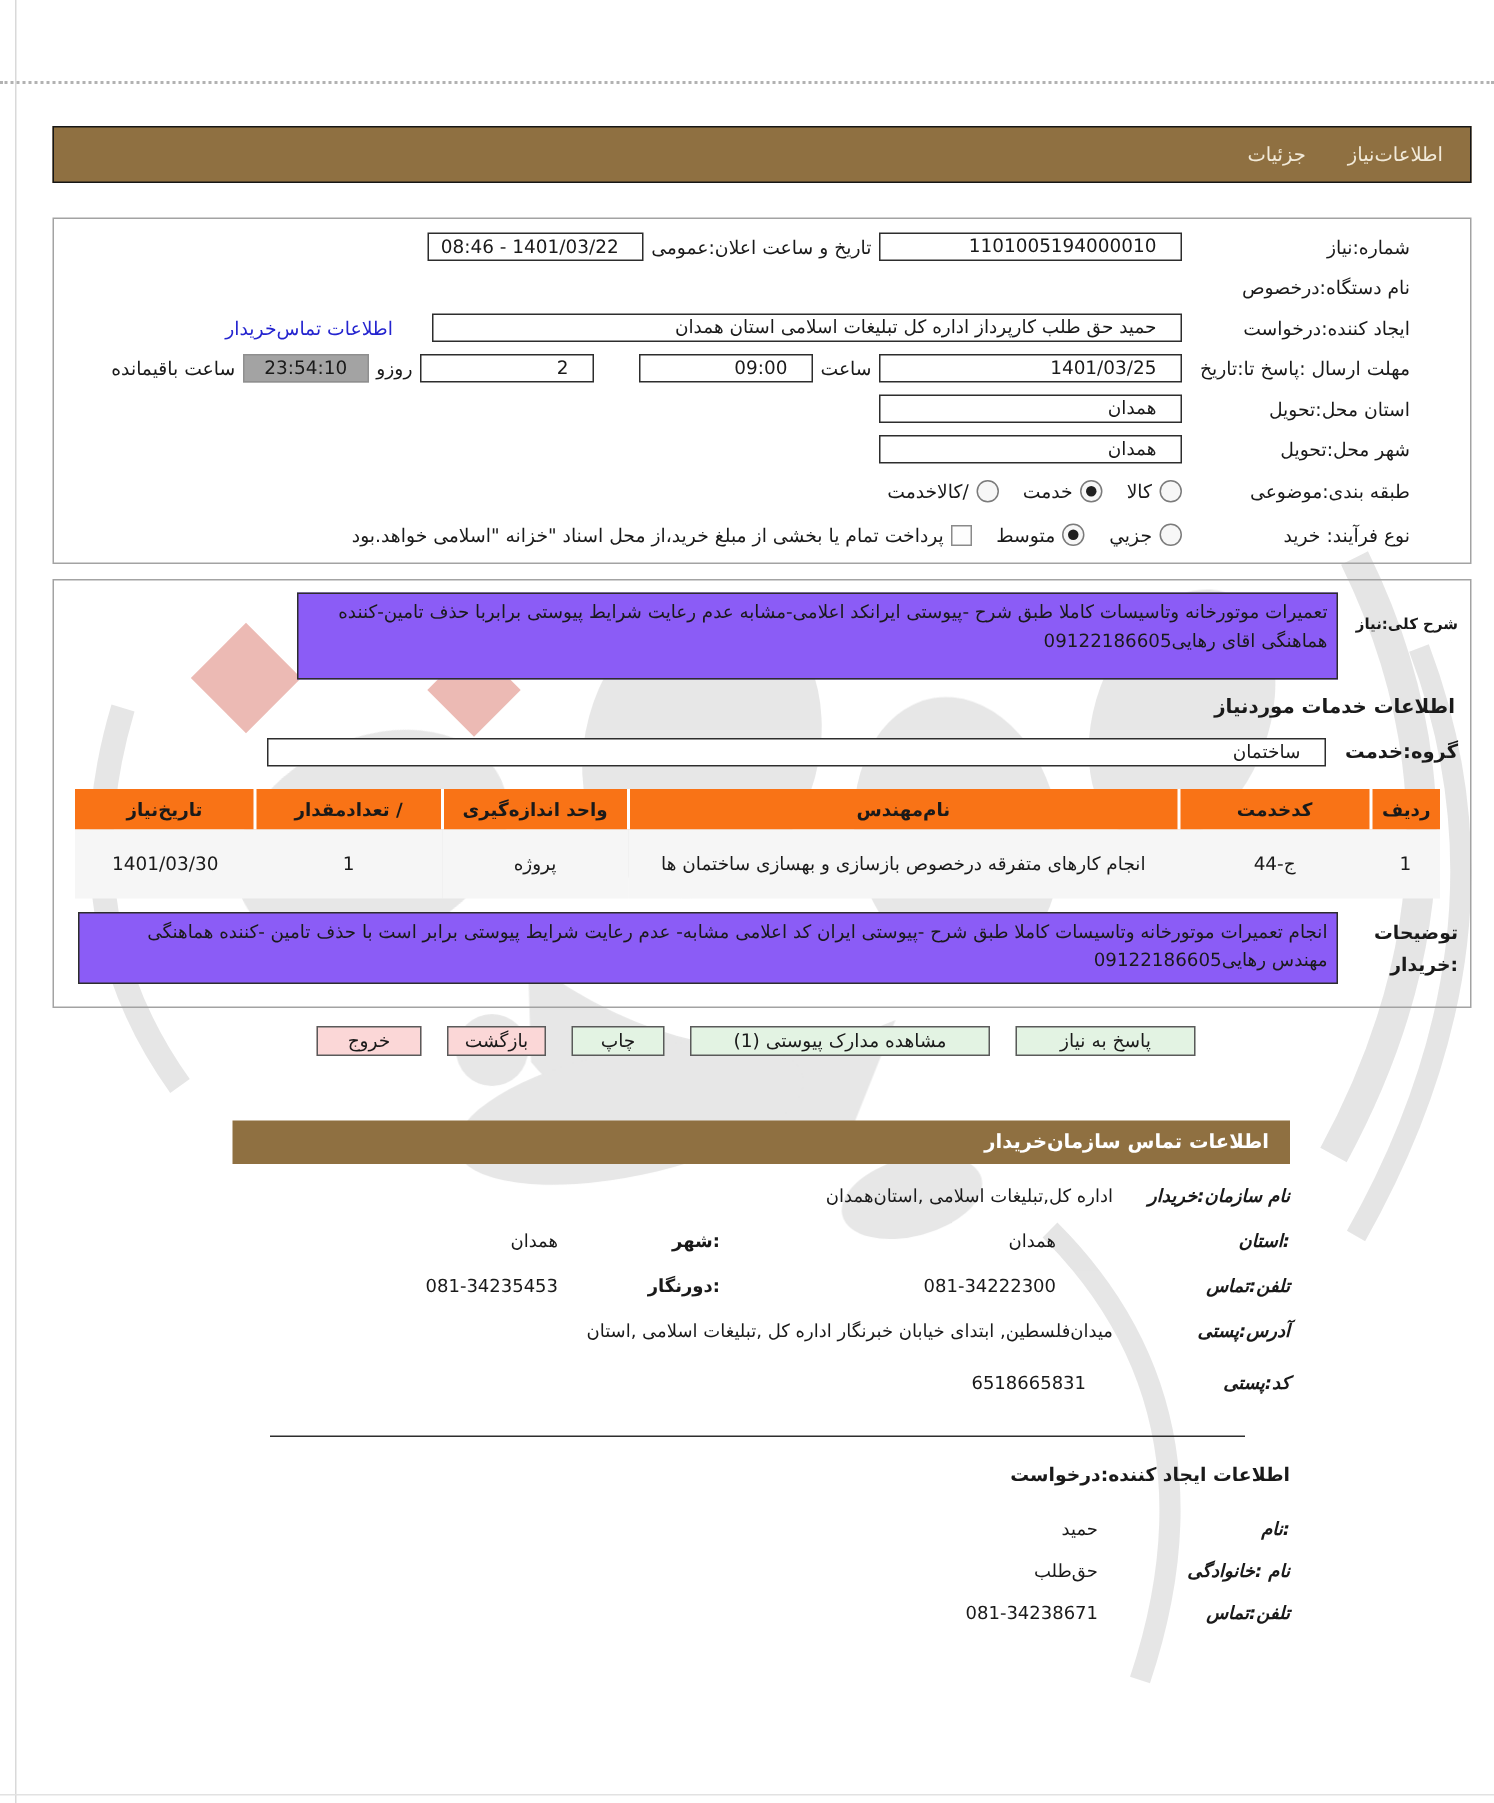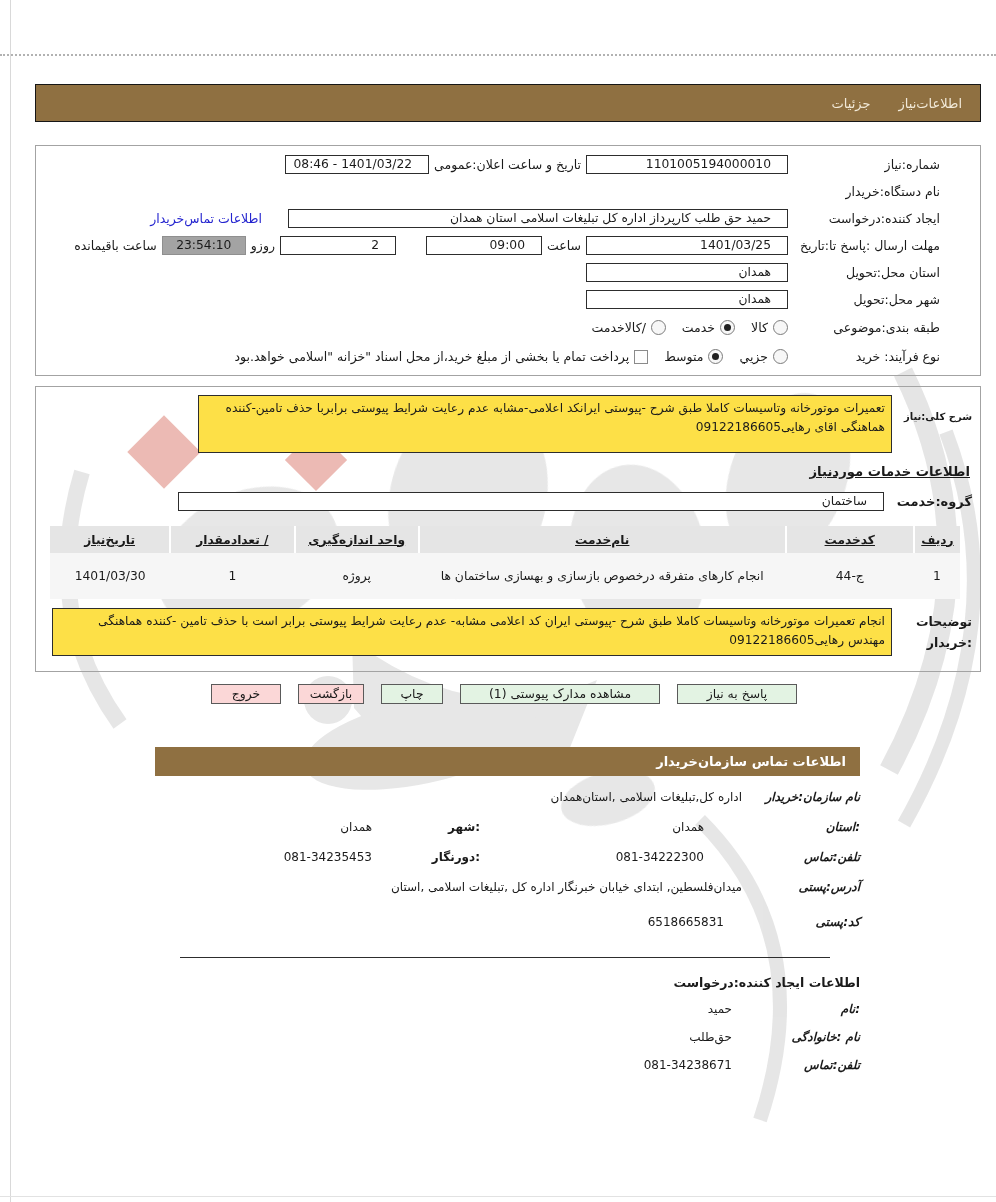--- a/index.html
+++ b/index.html
@@ -50,33 +50,33 @@
   .radio { width:13px; height:13px; border-radius:50%; border:1px solid #7b7b7b;
            background:#f7f7f7; display:inline-block; position:relative; flex:none; }
   .radio.checked::after { content:""; position:absolute; inset:3px; border-radius:50%; background:#1f1f1f; }
   .checkbox { width:12px; height:12px; border:1px solid #8a8a8a; background:#fdfdfd; display:inline-block; flex:none; }
   .rlabel { white-space:nowrap; font-size:12.5px; }
 
   
   .desc-row { display:flex; align-items:flex-start; }
   .desc-label { width:80px; font-weight:bold; font-size:10px; padding-top:16px; flex:none; }
   .box {
-    border:1px solid #2d2d2d; background:#fde047; font-size:12.2px; line-height:1.55;
+    border:1px solid #2d2d2d; background:#8b5cf6; font-size:12.2px; line-height:1.55;
     padding:3px 6px; box-sizing:border-box; overflow:hidden; text-align:right; direction:rtl;
   }
   .desc-box { width:694px; height:58px; }
-  .services-header { font-weight:bold; font-size:13.2px; margin:11px 2px 0;text-decoration:underline; }
+  .services-header { font-weight:bold; font-size:13.2px; margin:11px 2px 0; }
   .group-row { display:flex; align-items:center; margin-top:13px; }
   .group-label { width:88px; font-weight:bold; font-size:13px; flex:none; }
   .group-inp { width:672px;margin-left:32px; }
 
   .svc-table { border-collapse:collapse; width:910px; margin:15px 12px 0 0; direction:rtl; table-layout:fixed; }
   .svc-table th {
-    background:#e5e5e5; font-weight:bold; font-size:12.2px; height:25px;
-    border-left:2px solid #fff; text-align:center;text-decoration:underline;
+    background:#f97316; font-weight:bold; font-size:12.2px; height:25px;
+    border-left:2px solid #fff; text-align:center;
   }
   .svc-table th:last-child { border-left:none; }
   .svc-table td { background:#f6f6f6; font-size:12.3px; height:44px; text-align:center; }
   .c-radif{width:46px} .c-code{width:128px} .c-name{width:366px}
   .c-unit{width:124px} .c-qty{width:124px} .c-date{width:120px}
 
   .notes-row { display:flex; align-items:flex-start; margin-top:9px; }
   .notes-label { width:80px; font-weight:bold; font-size:12.5px; line-height:1.7; padding-top:3px; flex:none; }
   .notes-box { width:840px; height:48px; }
 
@@ -102,21 +102,21 @@
   .c-label { width:112px; font-weight:bold; flex:none;font-style:italic; }
   .c-v1 { width:268px; box-sizing:border-box; padding-right:6px; }
   .c-v1.ind { padding-right:44px; }
   .c-label2 { width:72px; font-weight:bold; flex:none; }
   .c-v2 { padding-right:36px; }
   .num { direction:ltr; unicode-bidi:isolate; display:inline-block; }
 
   .hr { position:absolute; top:957px; left:180px; width:650px; border-top:1px solid #2d2d2d; }
 
   .creator { position:absolute; left:155px; top:975px; width:705px; direction:rtl; font-size:12px; }
-  .creator-header { font-weight:bold; font-size:12.5px; margin-bottom:12px; }
+  .creator-header { font-weight:bold; font-size:12.5px; margin-bottom:22px; }
   .cr-row { display:flex; align-items:flex-start; min-height:28px; }
   .cr-val { padding-right:16px; }
 </style>
 </head>
 <body>
 
 <div class="page">
 
   <svg class="wm" width="996" height="1202" viewBox="0 0 996 1202">
     <g fill="none" stroke="#e3e3e3" opacity="0.9">
@@ -152,21 +152,21 @@
     </div>
 
     <div class="panel panel1">
       <div class="f-row">
         <span class="f-label">شماره:نیاز</span>
         <span class="inp w-main">1101005194000010</span>
         <span class="lbl-sm">تاریخ و ساعت اعلان:عمومی</span>
         <span class="inp w-date" dir="ltr" style="text-align:right">1401/03/22 - 08:46</span>
       </div>
       <div class="f-row">
-        <span class="f-label">نام دستگاه:خریدار</span>
+        <span class="f-label">نام دستگاه:درخصوص</span>
       </div>
       <div class="f-row">
         <span class="f-label">ایجاد کننده:درخواست</span>
         <span class="inp w-creator">حمید  حق طلب کارپرداز اداره کل تبلیغات اسلامی استان همدان</span>
         <span class="link">اطلاعات تماس‌خریدار</span>
       </div>
       <div class="f-row">
         <span class="f-label">مهلت ارسال :پاسخ تا:تاریخ</span>
         <span class="inp w-main">1401/03/25</span>
         <span class="lbl-sm">ساعت</span>
@@ -234,21 +234,21 @@
             <col class="c-code">
             <col class="c-name">
           <col class="c-unit">
             <col class="c-qty">
             <col class="c-date">
         </colgroup>
         <thead>
           <tr>
             <th>ردیف</th>
             <th>کدخدمت</th>
-            <th>نام‌خدمت</th>
+            <th>نام‌مهندس</th>
             <th>واحد اندازه‌گیری</th>
             <th>/ تعدادمقدار</th>
             <th>تاریخ‌نیاز</th>
           </tr>
         </thead>
         <tbody>
           <tr>
             <td>1</td>
             <td>ج-44</td>
             <td>انجام کارهای متفرقه درخصوص بازسازی و بهسازی ساختمان ها</td>

